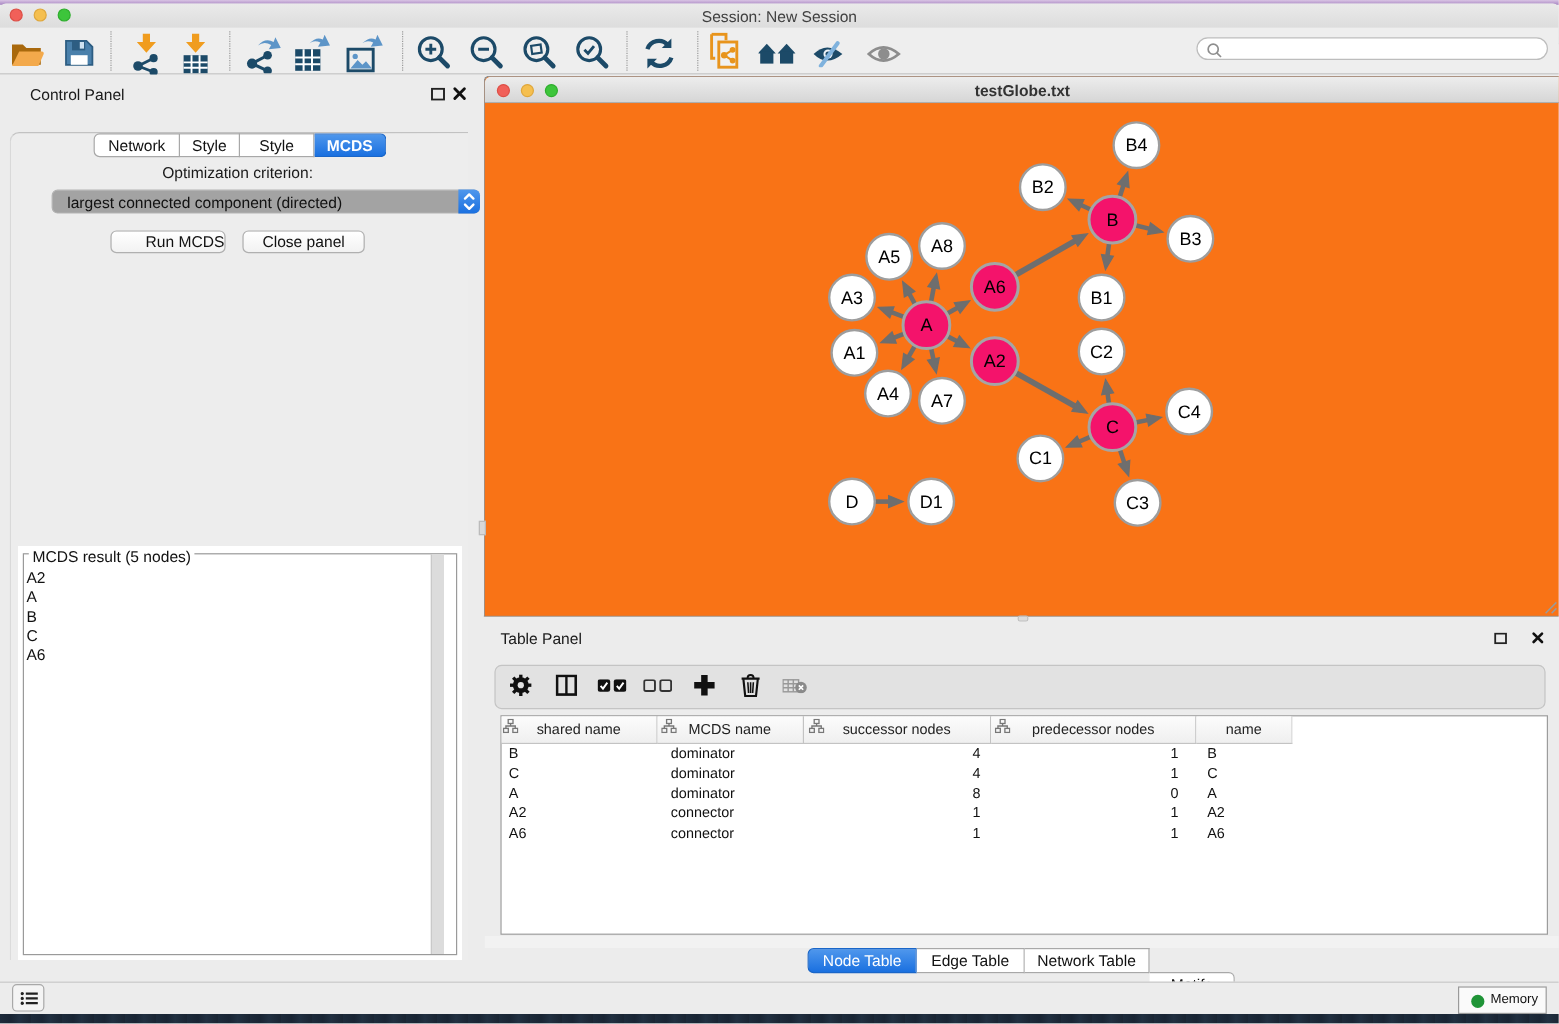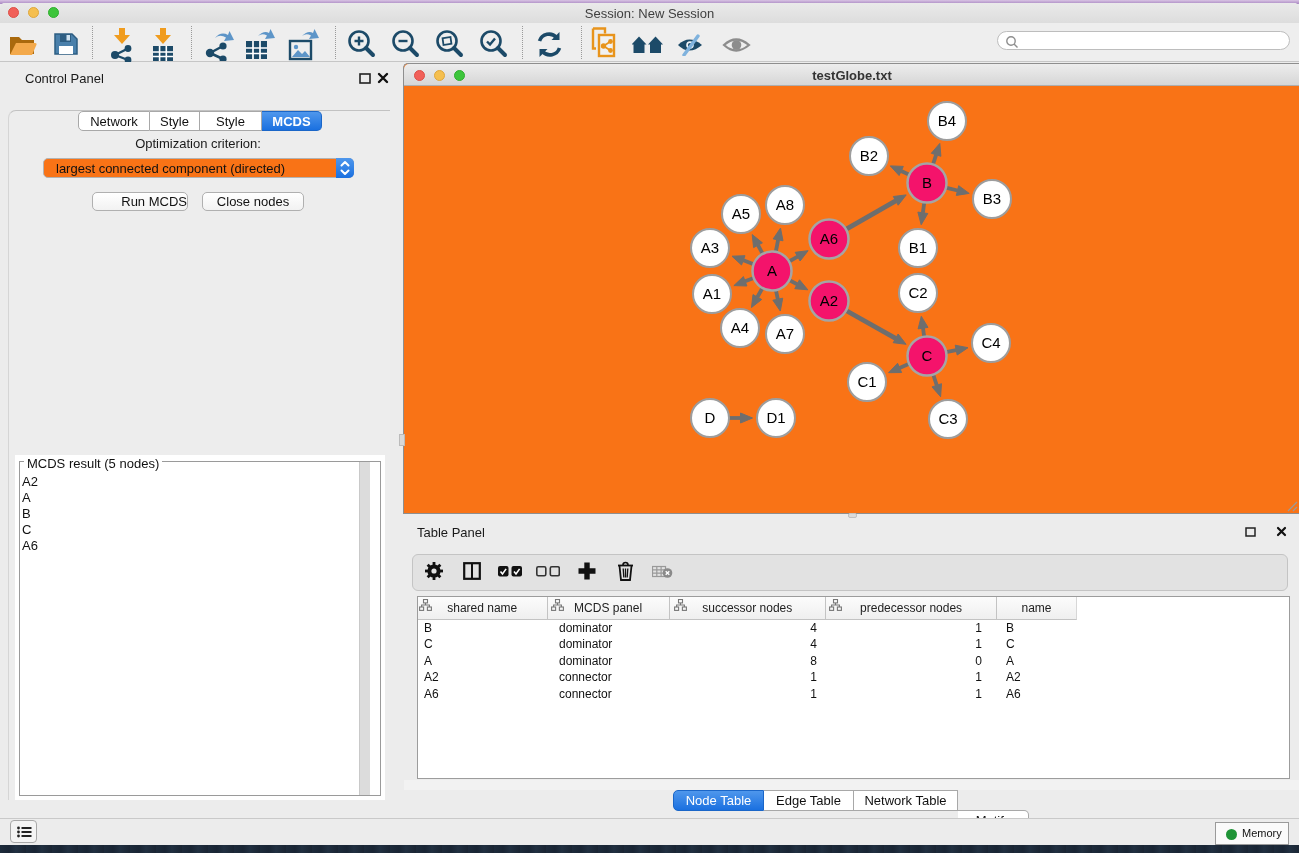--- a/index.html
+++ b/index.html
@@ -21,21 +21,21 @@
 #searchbox { left:997px; top:8px; width:293px; height:19px; background:#fff; border:1px solid #bdbdbd; border-radius:10px; }
 
 #cp-title { left:13px; top:71px; font-size:13px; color:#1a1a1a;margin-left:12px; }
 #cp-tabs { left:78px; top:95px; height:20px; }
 .tab { position:absolute; top:16px; height:20px; background:#fff; border:1px solid #a8a8a8; border-left:none;
   font-size:13px; color:#111; text-align:center; line-height:19px; }
 .tab.first { border-left:1px solid #a8a8a8; border-radius:5px 0 0 5px; }
 .tab.sel { background:linear-gradient(#4f97ec,#1a70e0); color:#fff; border-color:#1a66c8; border-radius:0 5px 5px 0;font-weight:bold; }
 #cp-sub { left:8px; top:110px; width:382px; height:690px; border-top:1px solid #c2c2c2; border-left:1px solid #d5d5d5; border-radius:8px 0 0 0; background:#ededed; }
 #opt-label { left:0; top:136px; width:396px; text-align:center; font-size:13px; color:#1a1a1a; }
-#dropdown { left:43px; top:158px; width:311px; height:20px; background:#f97316; border:1px solid #b3b3b3; border-radius:5px;padding-left:24px; }
+#dropdown { left:43px; top:158px; width:357px; height:20px; background:#a3a3a3; border:1px solid #b3b3b3; border-radius:5px;padding-left:24px; }
 #dd-text { left:12px; top:2px; font-size:13px; color:#111; }
 #dd-cap { right:-1px; top:-1px; width:18px; height:20px; border-radius:0 5px 5px 0; background:linear-gradient(#4f97ec,#1a70e0); }
 .btn { position:absolute; height:19px; background:linear-gradient(#ffffff,#f2f2f2); border:1px solid #b0b0b0; border-radius:5px;
   font-size:13px; color:#111; text-align:center; line-height:18px; }
 #result-panel { left:15px; top:455px; width:370px; height:345px; background:#fff; }
 #result-box { left:19px; top:461px; width:362px; height:335px; border:1px solid #9a9a9a; }
 #result-label { left:24px; top:456px; background:#fff; padding:0 3px; font-size:13px; color:#111; }
 .ritem { position:absolute; left:22px; font-size:13px; color:#111; }
 #result-scroll { left:359px; top:462px; width:11px; height:333px; background:#dcdcdc; border-left:1px solid #c9c9c9; }
 
@@ -203,21 +203,21 @@
 <div id="dropdown" class="abs">
   <div id="dd-text" class="abs">largest connected component (directed)</div>
   <div id="dd-cap" class="abs">
     <svg width="18" height="20" viewBox="0 0 18 20">
       <path d="M5.5 7.5 L9 4 L12.5 7.5" fill="none" stroke="#fff" stroke-width="2" stroke-linecap="round" stroke-linejoin="round"></path>
       <path d="M5.5 12.5 L9 16 L12.5 12.5" fill="none" stroke="#fff" stroke-width="2" stroke-linecap="round" stroke-linejoin="round"></path>
     </svg>
   </div>
 </div>
 <div class="btn abs" style="left:92px; top:192px; width:96px;text-align:right;">Run MCDS</div>
-<div class="btn abs" style="left:202px; top:192px; width:102px;">Close nodes</div>
+<div class="btn abs" style="left:202px; top:192px; width:102px;">Close panel</div>
 <div id="result-panel" class="abs"></div>
 <div id="result-box" class="abs"></div>
 <div id="result-label" class="abs">MCDS result (5 nodes)</div>
 <div class="ritem" style="top:474px;">A2</div>
 <div class="ritem" style="top:490px;">A</div>
 <div class="ritem" style="top:506px;">B</div>
 <div class="ritem" style="top:522px;">C</div>
 <div class="ritem" style="top:538px;">A6</div>
 <div id="result-scroll" class="abs"></div>
 <div id="netwin" class="abs">
@@ -362,21 +362,21 @@
   </svg>
 <svg class="icon" style="left:652px; top:565px;" width="21" height="13" viewBox="0 0 21 13">
     <rect x="0.5" y="1.5" width="13" height="10" fill="none" stroke="#999" stroke-width="1.2"></rect>
     <path d="M0.5 4.8 h13 M0.5 8.2 h13 M4.8 1.5 v10 M9.1 1.5 v10" stroke="#999" stroke-width="1.2"></path>
     <circle cx="15.5" cy="8" r="4.8" fill="#8a8a8a"></circle>
     <path d="M13.7 6.2 l3.6 3.6 M17.3 6.2 l-3.6 3.6" stroke="#fff" stroke-width="1.4"></path>
   </svg>
 <div class="abs" style="left:686px; top:559px; font-family:'Liberation Serif',serif; font-style:italic; font-size:19px; color:#9a9a9a;margin-top:40px;">f(x)</div>
 <div id="tablebox" class="abs">
   <div class="th" style="left:0; width:129.5px;">shared name</div>
-  <div class="th" style="left:129.5px; width:122.2px;">MCDS panel</div>
+  <div class="th" style="left:129.5px; width:122.2px;">MCDS name</div>
   <div class="th" style="left:251.7px; width:156.1px;">successor nodes</div>
   <div class="th" style="left:407.8px; width:171.6px;">predecessor nodes</div>
   <div class="th" style="left:579.4px; width:79.2px; border-right:1px solid #d7d7d7;">name</div>
   <div class="td" style="left:6px; top:23.0px;">B</div>
   <div class="td" style="left:141px; top:23.0px;">dominator</div>
   <div class="td" style="left:300px; top:23.0px; width:99px; text-align:right;">4</div>
   <div class="td" style="left:470px; top:23.0px; width:94px; text-align:right;">1</div>
   <div class="td" style="left:588px; top:23.0px;">B</div>
   <div class="td" style="left:6px; top:39.4px;">C</div>
   <div class="td" style="left:141px; top:39.4px;">dominator</div>

